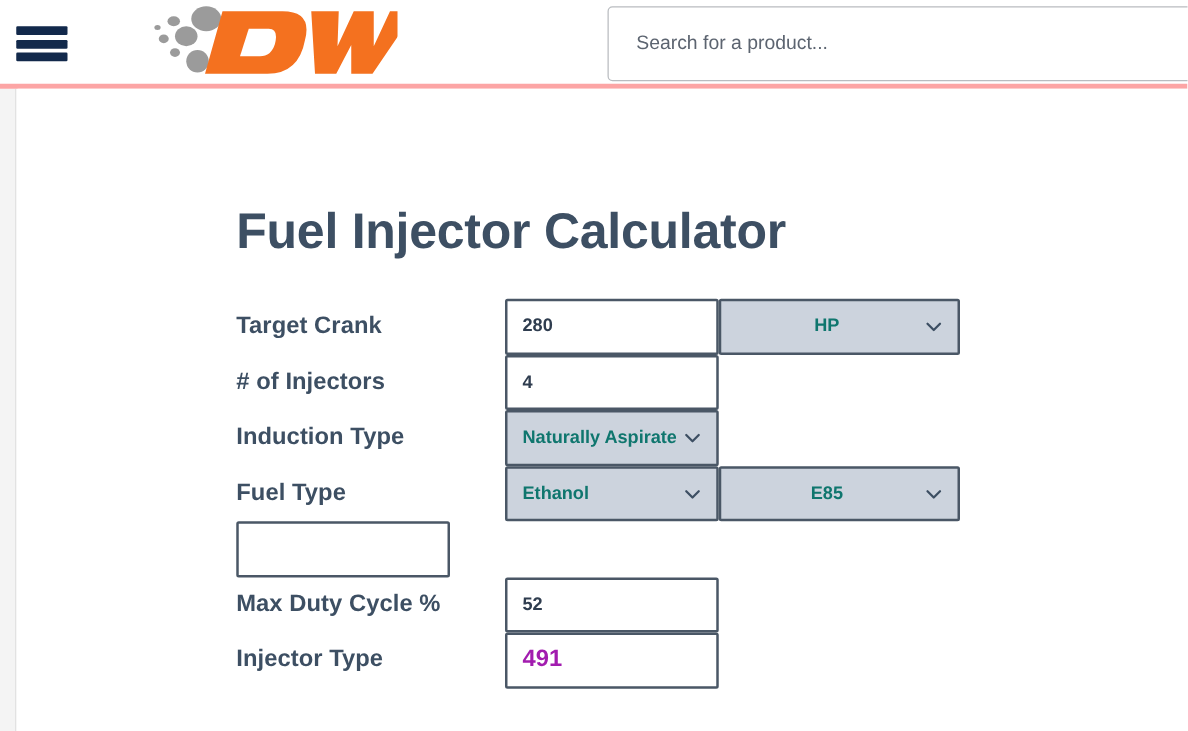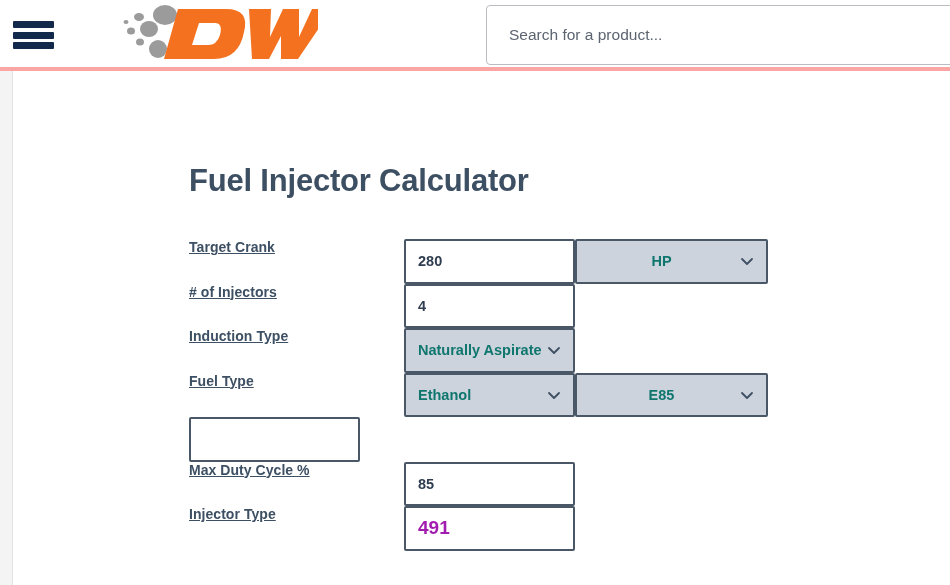--- a/index.html
+++ b/index.html
@@ -85,21 +85,21 @@
   .main {
     position: absolute;
     left: 14px; top: 71px;
     width: 936px; height: 514px;
     background: #ffffff;
   }
 
   .page-title {
     position: absolute;
     left: 175px; top: 92px;
-    font-size: 31px;
+    font-size: 40px;
     font-weight: bold;
     color: #3d4f63;
     letter-spacing: -0.2px;
     white-space: nowrap;
   }
 
   
   .calc {
     position: absolute;
     left: 175px; top: 168px;
@@ -108,26 +108,26 @@
   .calc-row {
     display: flex;
     align-items: stretch;
     height: 44.5px;
   }
 
   .calc-label {
     width: 215px;
     flex: 0 0 215px;
     display: flex;
-    font-size: 14px;
+    align-items: center;
+    font-size: 19px;
     font-weight: bold;
     color: #3d4f63;
     white-space: nowrap;
     letter-spacing: 0.05px;
-    text-decoration: underline;
   }
   .calc-label .opt {
     font-weight: normal;
     font-style: italic;
     margin-left: 5px;
   }
 
   .cell-a {
     flex: 0 0 171px;
     width: 171px;
@@ -318,21 +318,21 @@
           </div>
           <div class="cell-b">
             <div class="spacer"></div>
           </div>
         </div>
         <div class="calc-row">
           <div class="calc-label">
             <span>Max Duty Cycle %</span>
           </div>
           <div class="cell-a">
-            <div class="fld">85</div>
+            <div class="fld">52</div>
           </div>
           <div class="cell-b">
             <div class="spacer"></div>
           </div>
         </div>
         <div class="calc-row">
           <div class="calc-label">
             <span>Injector Type</span>
           </div>
           <div class="cell-a">

